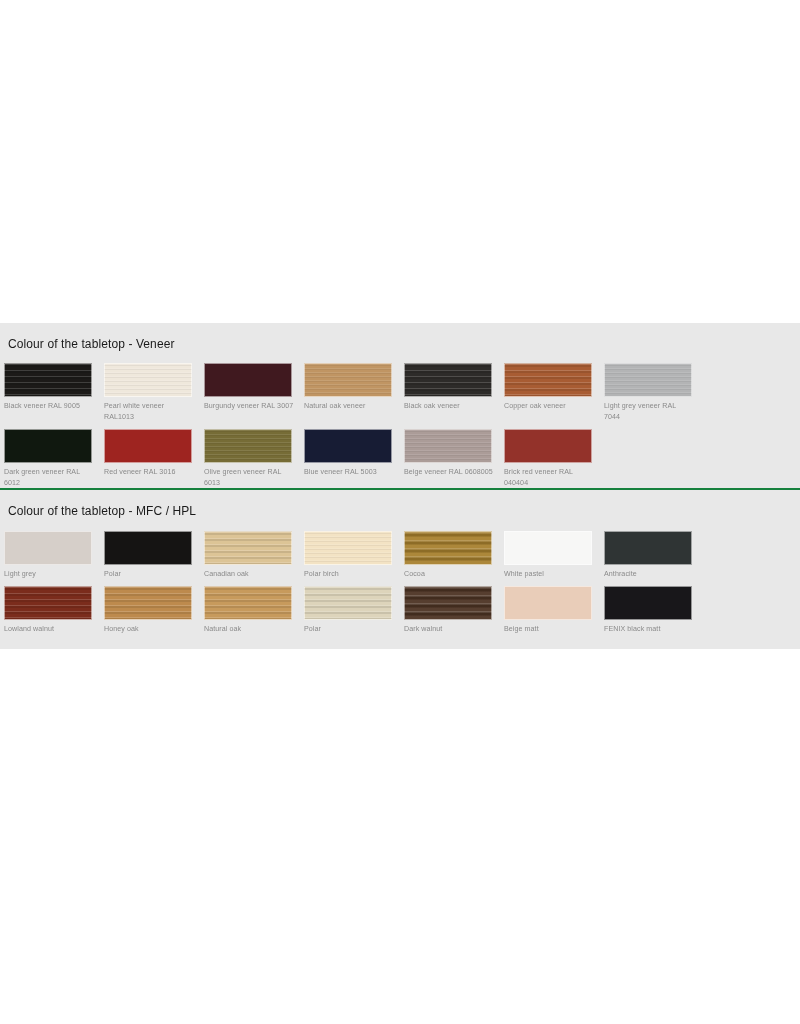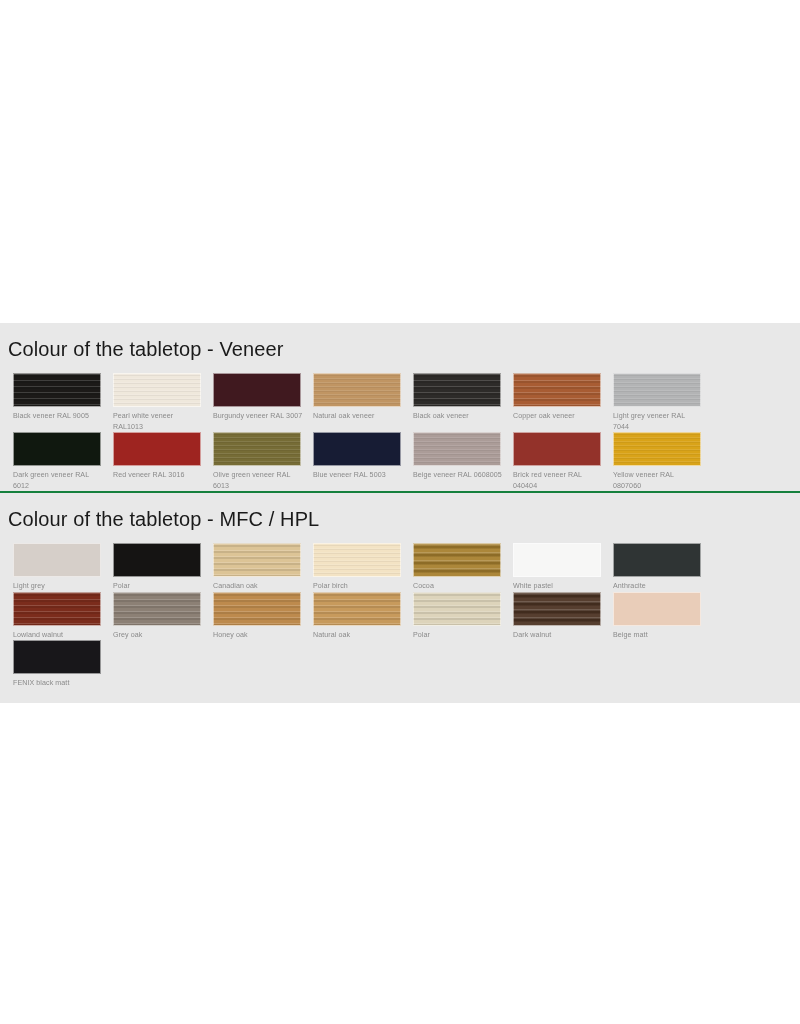--- a/index.html
+++ b/index.html
@@ -27,32 +27,33 @@
     width: 800px;
     background: #e8e8e8;
     padding-bottom: 14px;
   }
 
   .section { padding: 0; }
 
   .section + .section { border-top: 2px solid #15803d; }
 
   .section-title {
-    font-size: 20px;
+    font-size: 12px;
     font-weight: 400;
     color: #1a1a1a;
     letter-spacing: 0.1px;
     padding: 14px 0 12px 8px;
     line-height: 1.2;
   }
 
   .swatch-grid {
     display: grid;
     grid-template-columns: repeat(7, 100px);
-    padding-left: 13px;
+    padding-left: 4px;
+    row-gap: 7px;
   }
 
   .swatch-cell {
     width: 100px;
   }
 
   .chip {
     width: 88px;
     height: 34px;
     border: 1px solid rgba(255,255,255,0.55);
@@ -158,24 +159,20 @@
             <span class="chip-label">Blue veneer RAL 5003</span>
           </div>
           <div class="swatch-cell">
             <div class="chip grain-fine" style="background-color: rgb(171, 156, 152);"></div>
             <span class="chip-label">Beige veneer RAL 0608005</span>
           </div>
           <div class="swatch-cell">
             <div class="chip grain-flat" style="background-color: rgb(147, 50, 42);"></div>
             <span class="chip-label">Brick red veneer RAL 040404</span>
           </div>
-          <div class="swatch-cell">
-            <div class="chip grain-fine" style="background-color: rgb(217, 163, 25);"></div>
-            <span class="chip-label">Yellow veneer RAL 0807060</span>
-          </div>
         </div>
     </div>
 
     <div class="section">
       <div class="section-title">Colour of the tabletop - MFC / HPL</div>
       <div class="swatch-grid">
           <div class="swatch-cell">
             <div class="chip grain-flat" style="background-color: rgb(214, 207, 201);"></div>
             <span class="chip-label">Light grey</span>
           </div>
@@ -201,24 +198,20 @@
           </div>
           <div class="swatch-cell">
             <div class="chip grain-flat" style="background-color: rgb(47, 52, 52);"></div>
             <span class="chip-label">Anthracite</span>
           </div>
           <div class="swatch-cell">
             <div class="chip grain-medium" style="background-color: rgb(123, 44, 28);"></div>
             <span class="chip-label">Lowland walnut</span>
           </div>
           <div class="swatch-cell">
-            <div class="chip grain-medium" style="background-color: rgb(140, 128, 117);"></div>
-            <span class="chip-label">Grey oak</span>
-          </div>
-          <div class="swatch-cell">
             <div class="chip grain-medium" style="background-color: rgb(189, 138, 77);"></div>
             <span class="chip-label">Honey oak</span>
           </div>
           <div class="swatch-cell">
             <div class="chip grain-medium" style="background-color: rgb(199, 154, 92);"></div>
             <span class="chip-label">Natural oak</span>
           </div>
           <div class="swatch-cell">
             <div class="chip grain-medium" style="background-color: rgb(221, 212, 187);"></div>
             <span class="chip-label">Polar</span>

